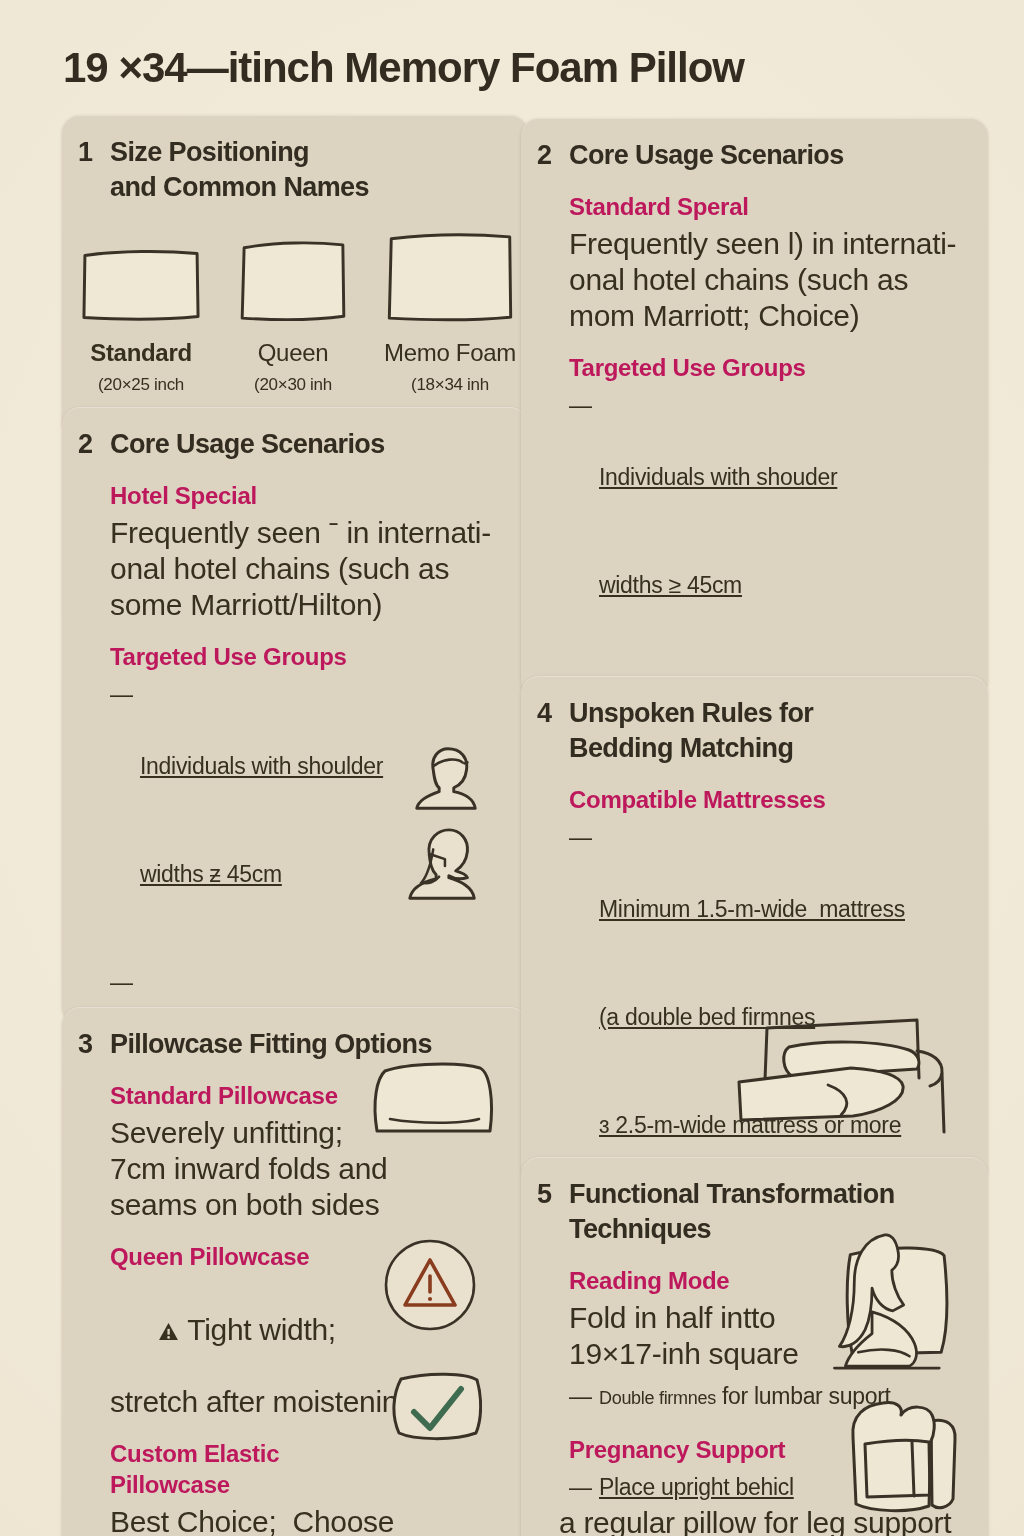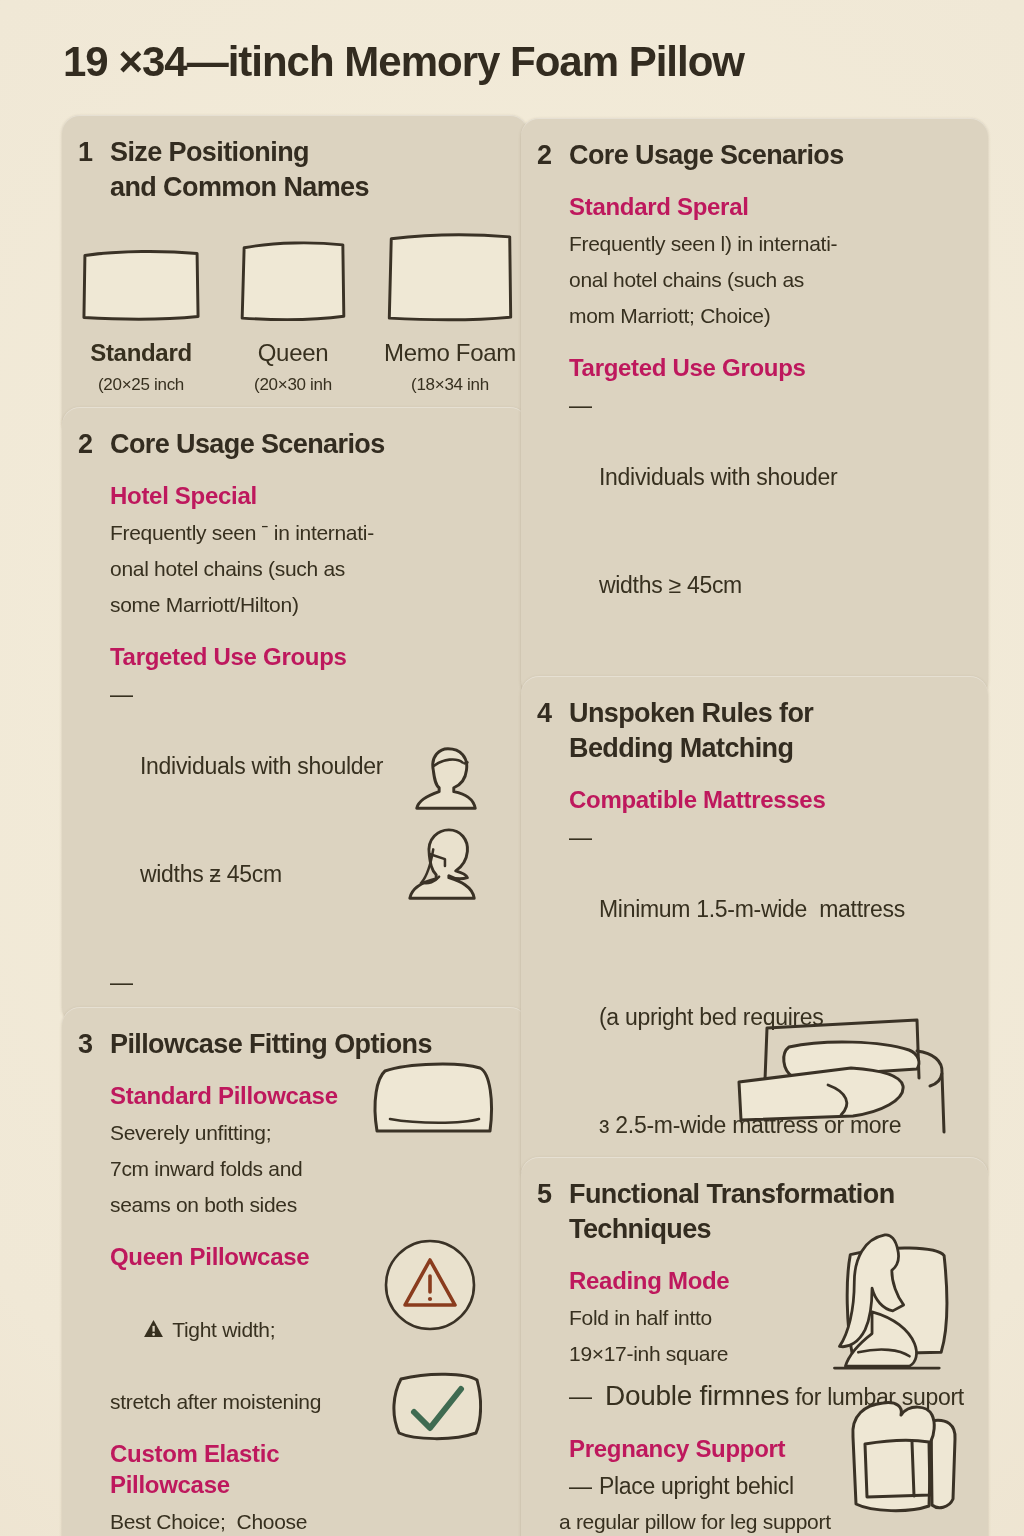--- a/index.html
+++ b/index.html
@@ -3,41 +3,41 @@
 <meta charset="utf-8">
 <style>
   html,body{margin:0;padding:0;}
   body{
     width:1024px;height:1536px;position:relative;overflow:hidden;
     font-family:"Liberation Sans","DejaVu Sans",sans-serif;
     background:radial-gradient(130% 105% at 50% 42%, #f4edda 0%, #f0e8d6 55%, #e9dcc6 100%);
     color:#37301f;
   }
   .page-title{
-    position:absolute;left:63px;top:38px;margin:0;
+    position:absolute;left:63px;top:44px;margin:0;
     font-size:42px;font-weight:bold;letter-spacing:-1px;color:#332c20;
     white-space:pre;
   }
   .card{
     position:absolute;background:#dcd3c0;border-radius:18px;
     box-shadow:0 1px 3px rgba(125,105,75,.30), inset 0 1px 0 rgba(255,255,255,.30);
     padding:20px 10px 16px 16px;overflow:hidden;color:#37301f;
   }
   .chead{display:flex;font-weight:bold;font-size:27px;line-height:35px;letter-spacing:-0.6px;color:#332c20;}
   .cnum{flex:0 0 32px;}
   .ctitle .tline{display:block;}
   .cbody{margin-left:32px;margin-right:6px;position:relative;}
   .sub{font-weight:bold;font-size:24px;line-height:31px;letter-spacing:-0.3px;margin:18px 0 4px 0;color:#be185d;}
   .sub .tline{display:block;}
-  .line{font-size:21px;line-height:36px;letter-spacing:-0.3px;white-space:pre-wrap;}
+  .line{font-size:30px;line-height:36px;letter-spacing:-0.3px;white-space:pre-wrap;}
   .bullet{display:flex;font-size:23px;line-height:36px;letter-spacing:-0.3px;}
   .bullet .dash{flex:0 0 30px;}
   .btext{flex:1;white-space:pre-wrap;}
-  .bl{display:block;}
-  .big{font-size:28px;margin-left:6px;}
+  .bl{display:block;text-decoration:underline;}
+  .big{font-size:18px;}
   .small{font-size:23px;}
   
   .pillow-row{display:flex;align-items:flex-end;justify-content:space-between;margin:26px 2px 0 2px;}
   .pillow-col{display:flex;flex-direction:column;align-items:center;}
   .pillow-col .pname{font-size:24px;line-height:34px;margin-top:12px;letter-spacing:-0.3px;}
   .pillow-col .pname.bold{font-weight:bold;}
   .pillow-col .psize{font-size:17px;line-height:30px;letter-spacing:-0.3px;}
   .icon-abs{position:absolute;}
   svg{display:block;}
   .inline-warn{display:inline-block;vertical-align:-1px;margin-right:8px;}
@@ -202,21 +202,21 @@
       <span class="tline">Unspoken Rules for</span>
       <span class="tline">Bedding Matching</span>
     </span>
   </div>
   <div class="cbody">
     <div class="sub">Compatible Mattresses</div>
     <div class="bullet">
       <span class="dash">—</span>
       <span class="btext">
         <span class="bl">Minimum 1.5-m-wide  mattress</span>
-        <span class="bl">(a upright bed requires</span>
+        <span class="bl">(a double bed firmnes</span>
         <span class="bl">ɜ 2.5-m-wide mattress or more</span>
       </span>
     </div>
 
   </div>
   <svg class="icon-abs" style="left:210px;top:338px;" width="232" height="126" viewBox="0 0 232 126">
     <path d="M36 14 L186 6 L188 64 M36 14 L34 66" fill="none" stroke="#3a3226" stroke-width="3" stroke-linecap="round" stroke-linejoin="round"></path>
     <path d="M58 33 C95 25 150 27 178 36 C188 40 190 49 186 55 L62 63 C51 56 50 39 58 33 Z" fill="#eee7d4" stroke="#3a3226" stroke-width="3" stroke-linejoin="round"></path>
     <path d="M186 37 C202 39 212 47 211 59 C210 66 206 70 199 72" fill="none" stroke="#3a3226" stroke-width="3" stroke-linecap="round"></path>
     <path d="M8 68 L120 54 C152 56 170 62 172 72 C174 86 150 98 122 102 L10 106 Z" fill="#eee7d4" stroke="#3a3226" stroke-width="3" stroke-linejoin="round"></path>

